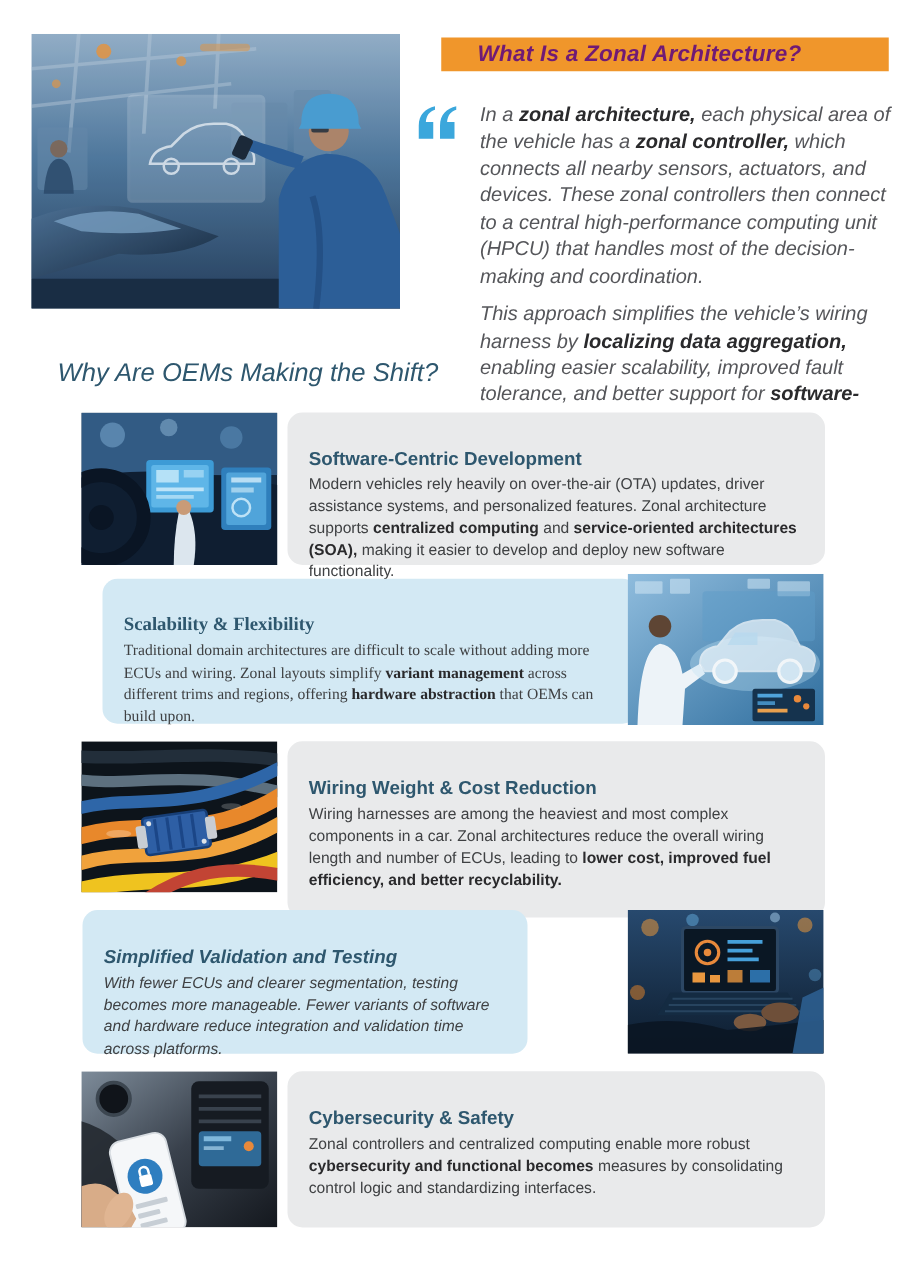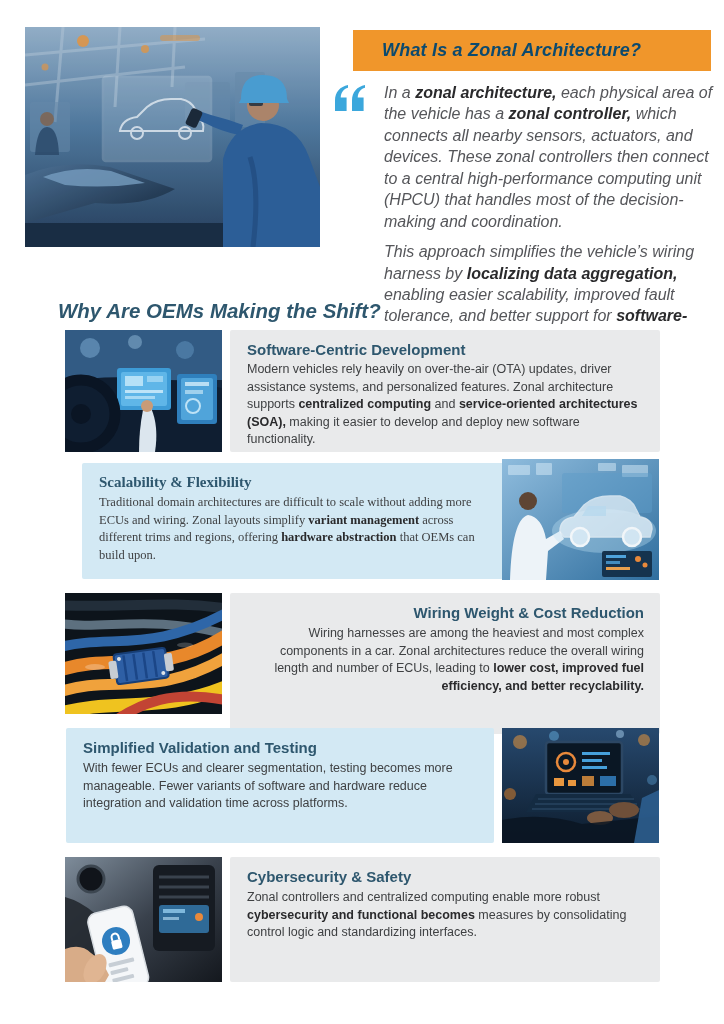--- a/index.html
+++ b/index.html
@@ -16,53 +16,53 @@
   .page{
     position:relative;width:724px;height:1024px;margin:0 auto;background:#ffffff;
     font-family:"Liberation Sans",sans-serif;overflow:hidden;
   }
   .photo{position:absolute;overflow:hidden;}
   .photo svg{display:block;width:100%;height:100%;}
 
   
   .hero-photo{left:25px;top:27px;width:295px;height:220px;}
   .banner{
-    position:absolute;left:353px;top:30px;width:358px;height:41px;
-    background:var(--accent-orange);color:#0c4a6e;display:flex;align-items:center;
+    position:absolute;left:353px;top:30px;width:358px;height:27px;
+    background:var(--accent-orange);color:#701a75;display:flex;align-items:center;
     box-sizing:border-box;padding-left:29px;
     font-weight:bold;font-style:italic;font-size:18px;letter-spacing:.2px;
   }
   .quote-mark{position:absolute;left:334px;top:84px;width:32px;height:28px;color:var(--quote-blue);}
   .quote-text{
     position:absolute;left:384px;top:82px;width:330px;
     font-style:italic;font-size:16px;line-height:1.34;color:var(--quote-text);
   }
   .quote-text p{margin:0 0 9px 0;}
   .b{font-weight:bold;color:var(--bold-text);}
 
   .shift-heading{
-    position:absolute;left:42px;top:283px;margin:16px;
-    font-size:20.5px;font-weight:bold;font-style:italic;color:var(--heading-blue);
+    position:absolute;left:42px;top:283px;margin:4px;
+    font-size:20.5px;font-weight:normal;font-style:italic;color:var(--heading-blue);
   }
 
   
-  .panel{position:absolute;box-sizing:border-box;padding:11px 16px 10px 17px;border-radius:2px;}
+  .panel{position:absolute;box-sizing:border-box;padding:29px 16px 10px 17px;border-radius:12px;}
   .panel--gray{background:var(--panel-gray);}
   .panel--blue{background:var(--panel-blue);}
   .panel-title{margin:0;font-size:15px;font-weight:bold;color:var(--heading-blue);}
   .panel-body{margin:3px 0 0 0;font-size:12.5px;line-height:1.4;color:var(--body-text);}
   .panel-body--spaced{margin-top:4px;}
 
   .row1-photo{left:65px;top:330px;width:157px;height:122px;}
   .row1-panel{left:230px;top:330px;width:430px;height:122px;}
   .row2-panel{left:82px;top:463px;width:428px;height:116px;font-family:Liberation Serif, serif;}
   .row2-photo{left:502px;top:459px;width:157px;height:121px;}
   .row3-photo{left:65px;top:593px;width:157px;height:121px;}
-  .row3-panel{left:230px;top:593px;width:430px;height:141px;text-align:right;}
-  .row4-panel{left:66px;top:728px;width:428px;height:115px;}
+  .row3-panel{left:230px;top:593px;width:430px;height:141px;}
+  .row4-panel{left:66px;top:728px;width:356px;height:115px;font-style:italic;}
   .row4-photo{left:502px;top:728px;width:157px;height:115px;}
   .row5-photo{left:65px;top:857px;width:157px;height:125px;}
   .row5-panel{left:230px;top:857px;width:430px;height:125px;}
 </style>
 </head>
 <body>
 
 <div class="page">
 
   <div class="photo hero-photo" aria-label="factory-engineer-with-transparent-car-screen">

